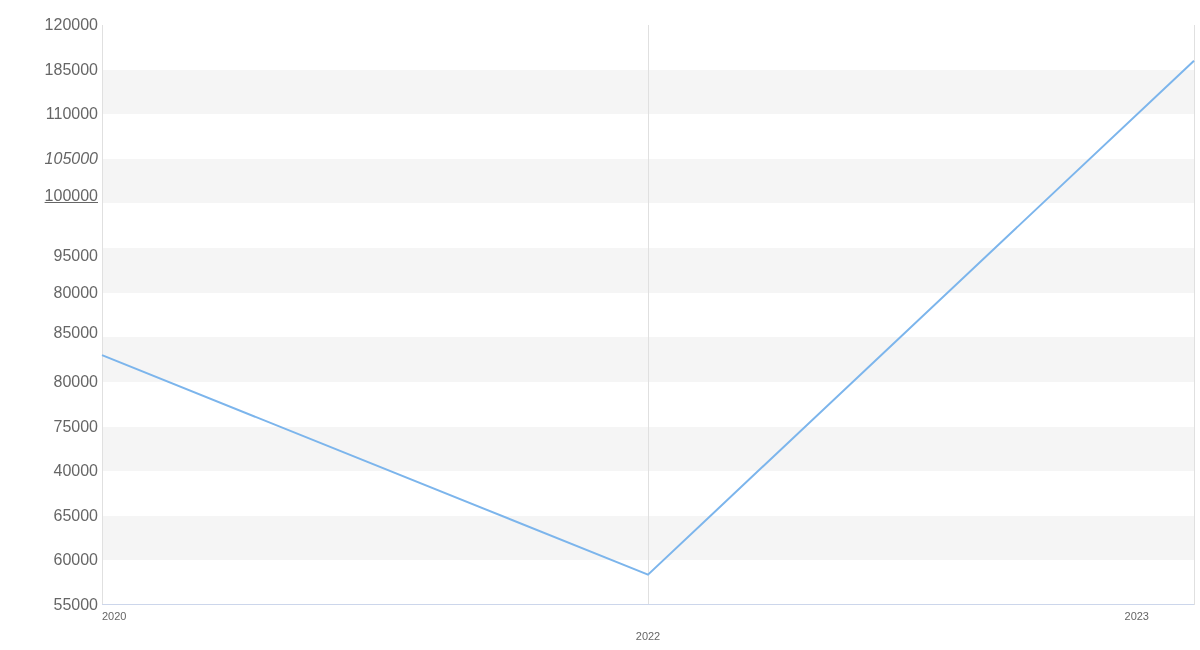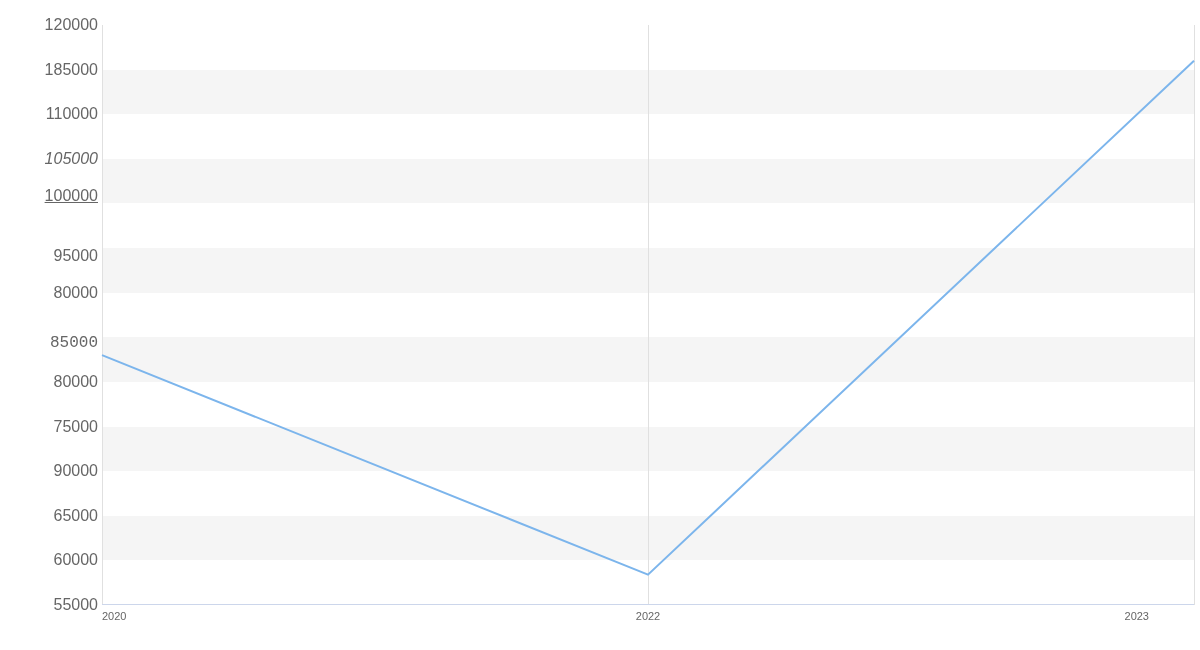--- a/index.html
+++ b/index.html
@@ -108,30 +108,30 @@
     <div class="axis-line x-axis"></div>
     <svg class="line-svg">
       <polyline class="data-line" points="0,330.15384615384613 546,549.6615384615385 1092,35.692307692307736"></polyline>
     </svg>
   </div>
 
   <div>
       <div class="y-tick-label" style="top: 605px;">55000</div>
       <div class="y-tick-label" style="top: 560.385px; text-align: right;">60000</div>
       <div class="y-tick-label" style="top: 515.769px;">65000</div>
-      <div class="y-tick-label" style="top: 471.154px;">90000</div>
+      <div class="y-tick-label" style="top: 471.154px;">40000</div>
       <div class="y-tick-label" style="top: 426.538px;">75000</div>
       <div class="y-tick-label" style="top: 381.923px;">80000</div>
-      <div class="y-tick-label" style="top: 343px; font-family: Liberation Mono, monospace;">85000</div>
+      <div class="y-tick-label" style="top: 333px;">85000</div>
       <div class="y-tick-label" style="top: 292.692px;">80000</div>
       <div class="y-tick-label" style="top: 256px;">95000</div>
       <div class="y-tick-label" style="top: 196px; text-decoration: underline;">100000</div>
       <div class="y-tick-label" style="top: 158.846px; font-style: italic;">105000</div>
       <div class="y-tick-label" style="top: 114.231px;">110000</div>
       <div class="y-tick-label" style="top: 69.6154px;">185000</div>
       <div class="y-tick-label" style="top: 25px;">120000</div>
     </div>
   <div>
       <div class="x-tick-label" style="transform: translateX(0px); left: 102px;">2020</div>
-      <div class="x-tick-label" style="left: 648px;">2022</div>
+      <div class="x-tick-label" style="left: 648px; margin-top: 20px;">2022</div>
       <div class="x-tick-label" style="transform: translateX(-100%); left: 1149px;">2023</div>
     </div>
 </div>
 
 </body></html>

